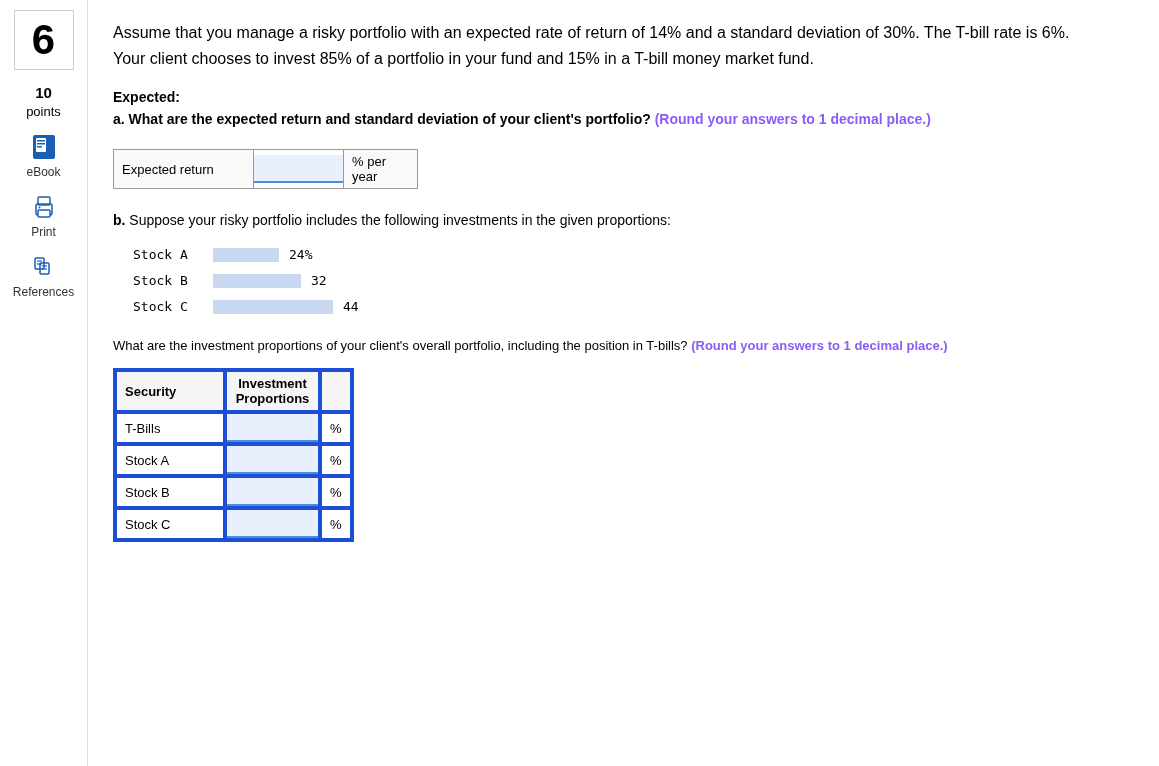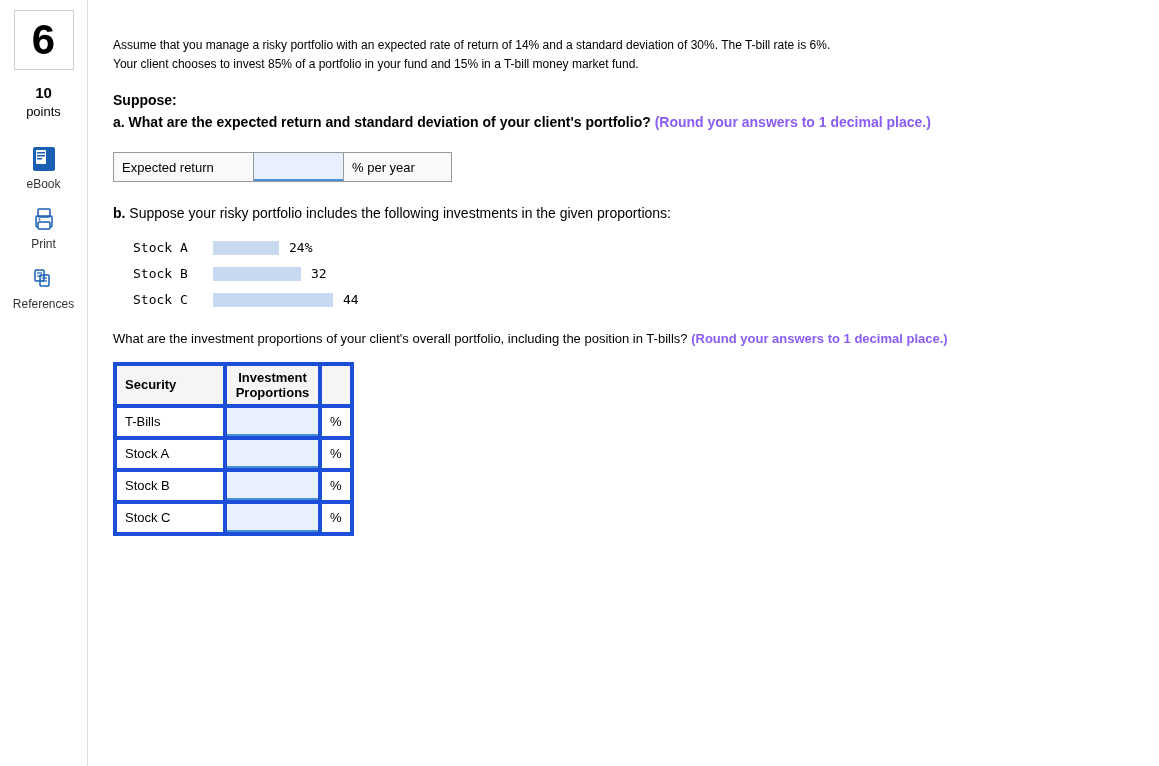--- a/index.html
+++ b/index.html
@@ -33,21 +33,21 @@
       align-items: center;
       justify-content: center;
       font-size: 42px;
       font-weight: bold;
       margin-bottom: 8px;
     }
     .points-label {
       font-size: 13px;
       text-align: center;
       line-height: 1.4;
-      margin-bottom: 14px;
+      margin-bottom: 2px;
     }
     .points-number {
       font-size: 15px;
       font-weight: bold;
     }
     .sidebar-btn {
       display: flex;
       flex-direction: column;
       align-items: center;
       cursor: pointer;
@@ -59,24 +59,23 @@
       color: #333;
       gap: 4px;
     }
     
     .main-content {
       flex: 1;
       padding: 20px 30px 20px 25px;
       overflow-y: auto;
     }
     .problem-text {
-      font-size: 12px;
+      font-size: 16px;
       line-height: 1.6;
       margin-bottom: 18px;
-      margin-top: 16px;
     }
     .required-label {
       font-weight: bold;
       margin-bottom: 6px;
     }
     .part-label {
       font-weight: bold;
       margin-bottom: 8px;
     }
     .round-note {
@@ -106,21 +105,21 @@
       width: 100%;
       border: none;
       outline: none;
       padding: 4px 6px;
       font-size: 13px;
       background: #e8f0fe;
       border-bottom: 2px solid #4a90d9;
       height: 28px;
     }
     .table-a td.unit-cell {
-      width: 108px;
+      width: 74px;
       background: #f9f9f9;
     }
     
     .part-b-text {
       margin-bottom: 10px;
       line-height: 1.6;
     }
     .stock-proportions {
       font-family: monospace;
       font-size: 13px;
@@ -236,21 +235,21 @@
     </button>
   </div>
 
   <div class="main-content">
 
     <p class="problem-text">
       <span>Assume that you manage a risky portfolio with an expected rate of return of 14% and a standard deviation of 30%. The T-bill rate is 6%.</span><br>
       <span>Your client chooses to invest 85% of a portfolio in your fund and 15% in a T-bill money market fund.</span>
     </p>
 
-    <p class="required-label">Suppose:</p>
+    <p class="required-label">Expected:</p>
 
     <p class="part-label">
       <span>a.</span>
       <span> </span>
       <span>What are the expected return and standard deviation of your client's portfolio?</span>
       <span> </span>
       <span class="round-note">(Round your answers to 1 decimal place.)</span>
     </p>
 
     <table class="table-a">

